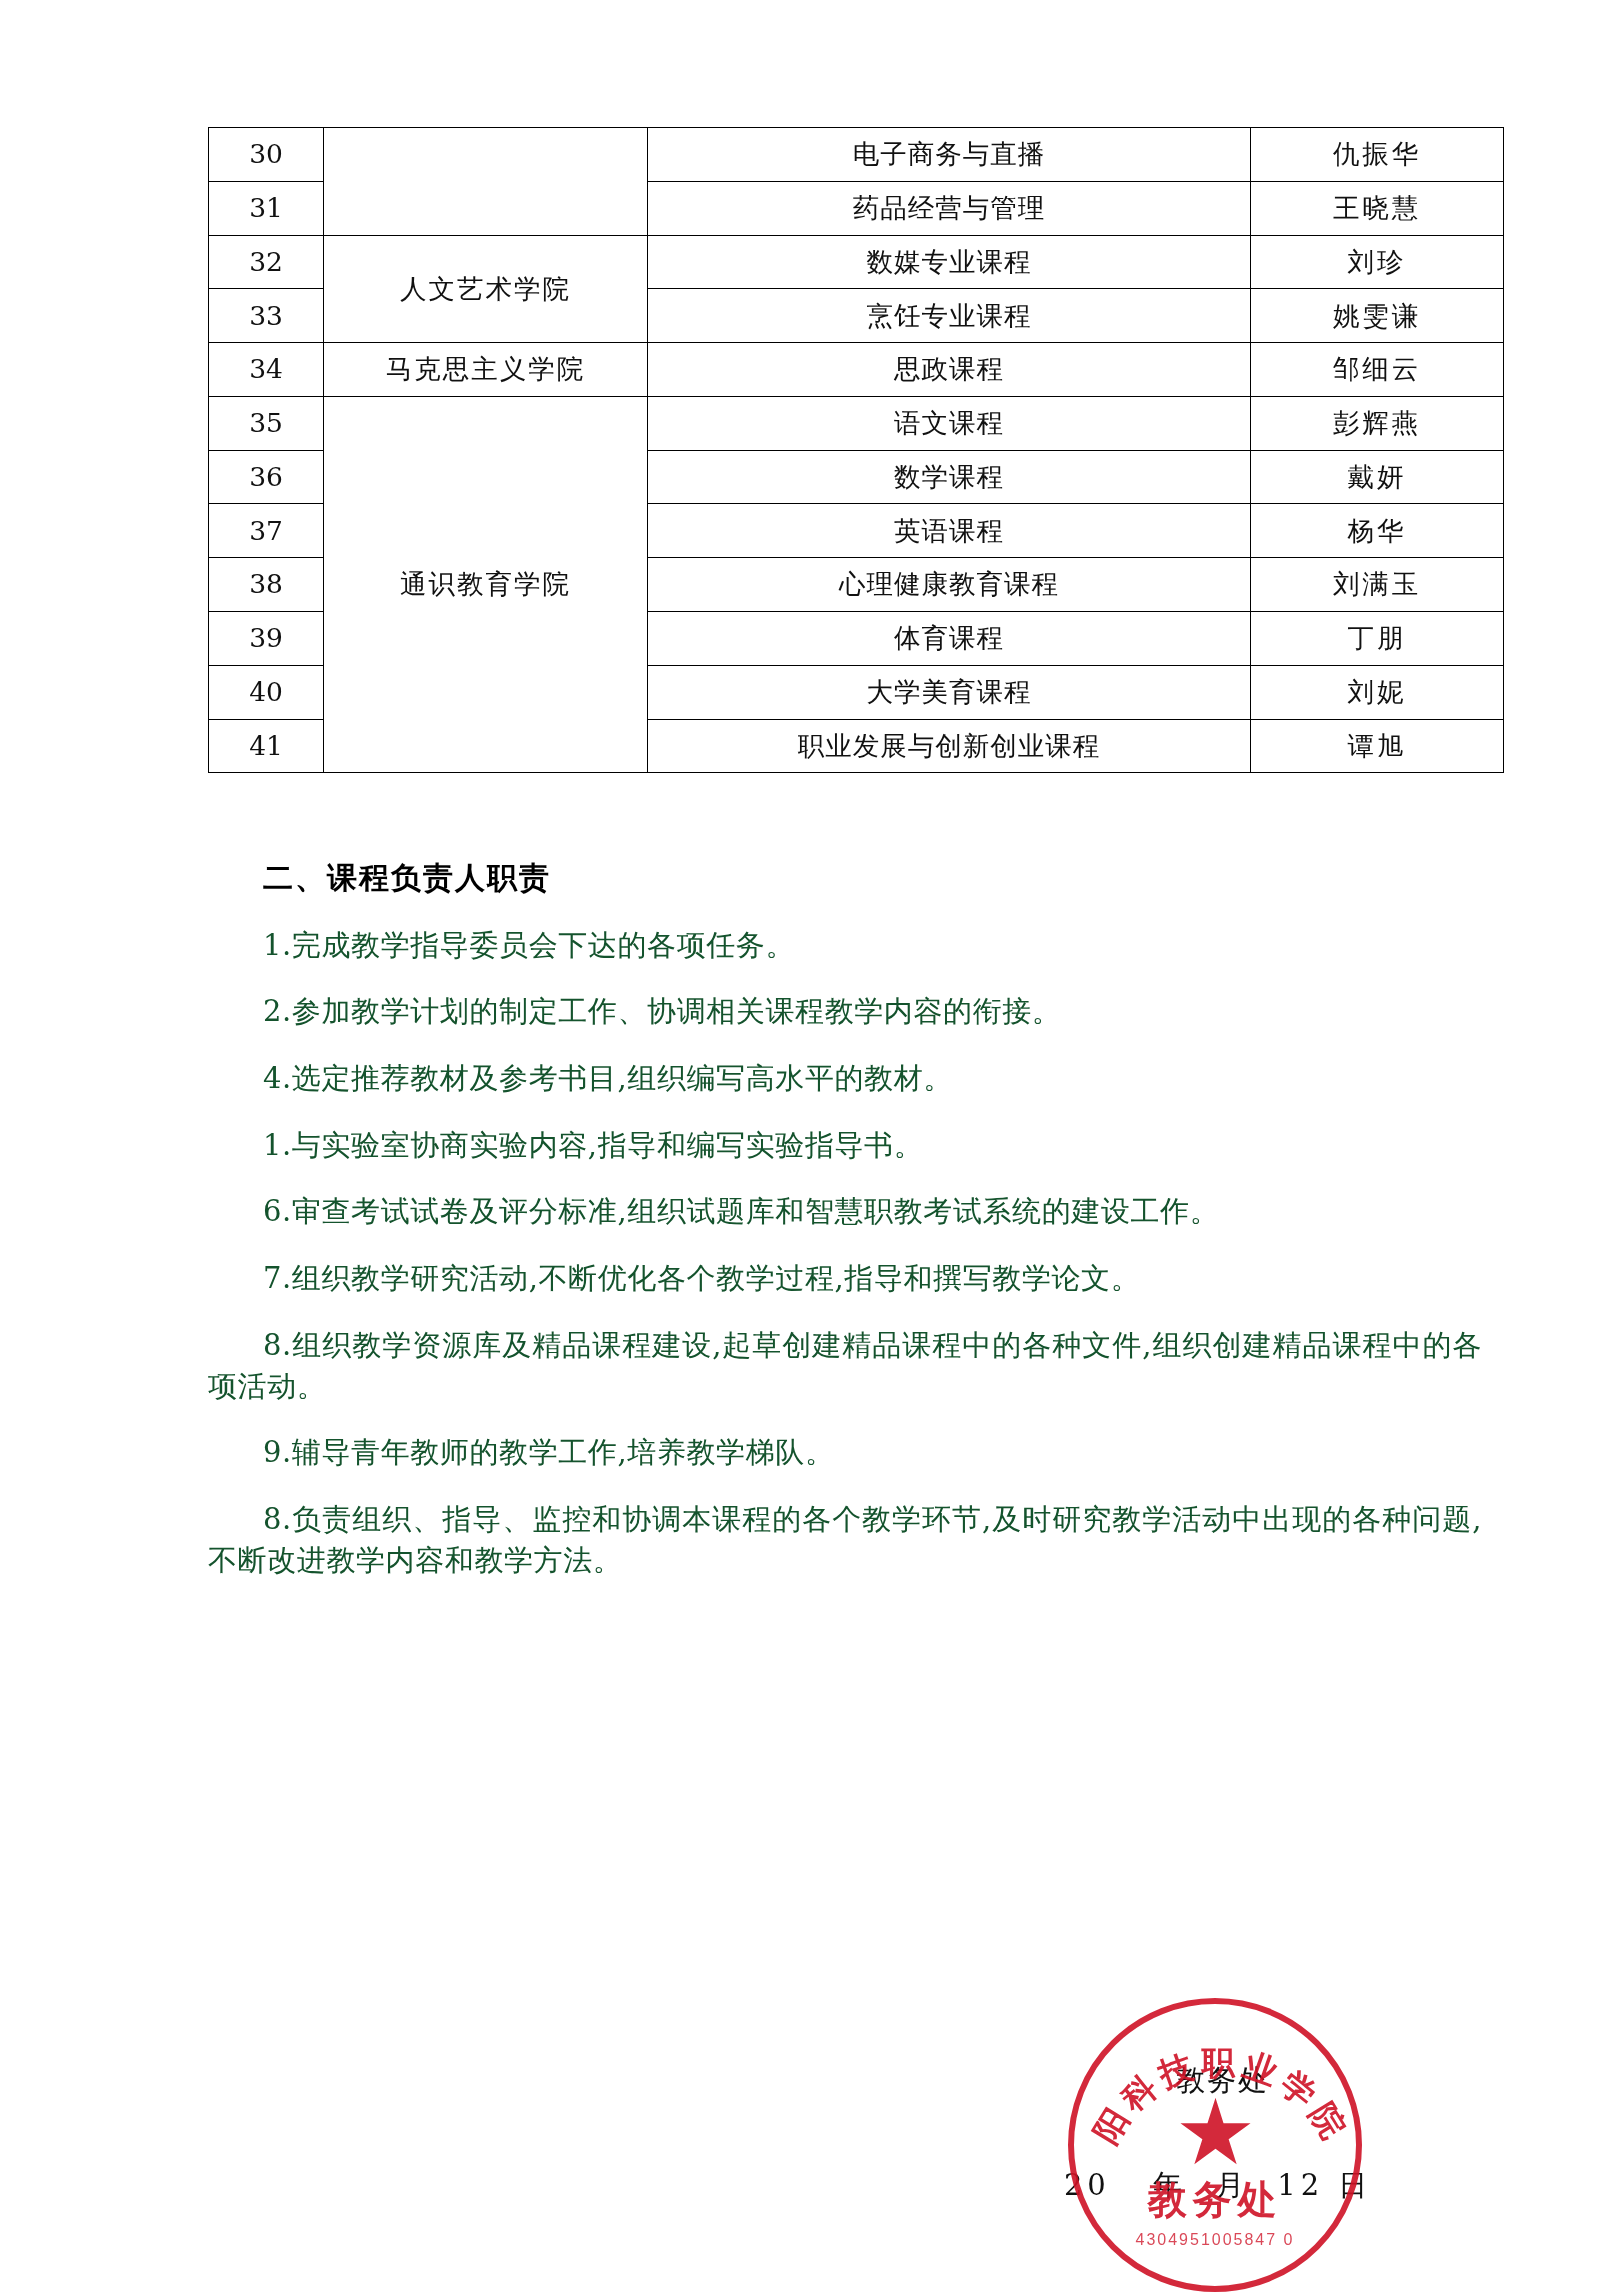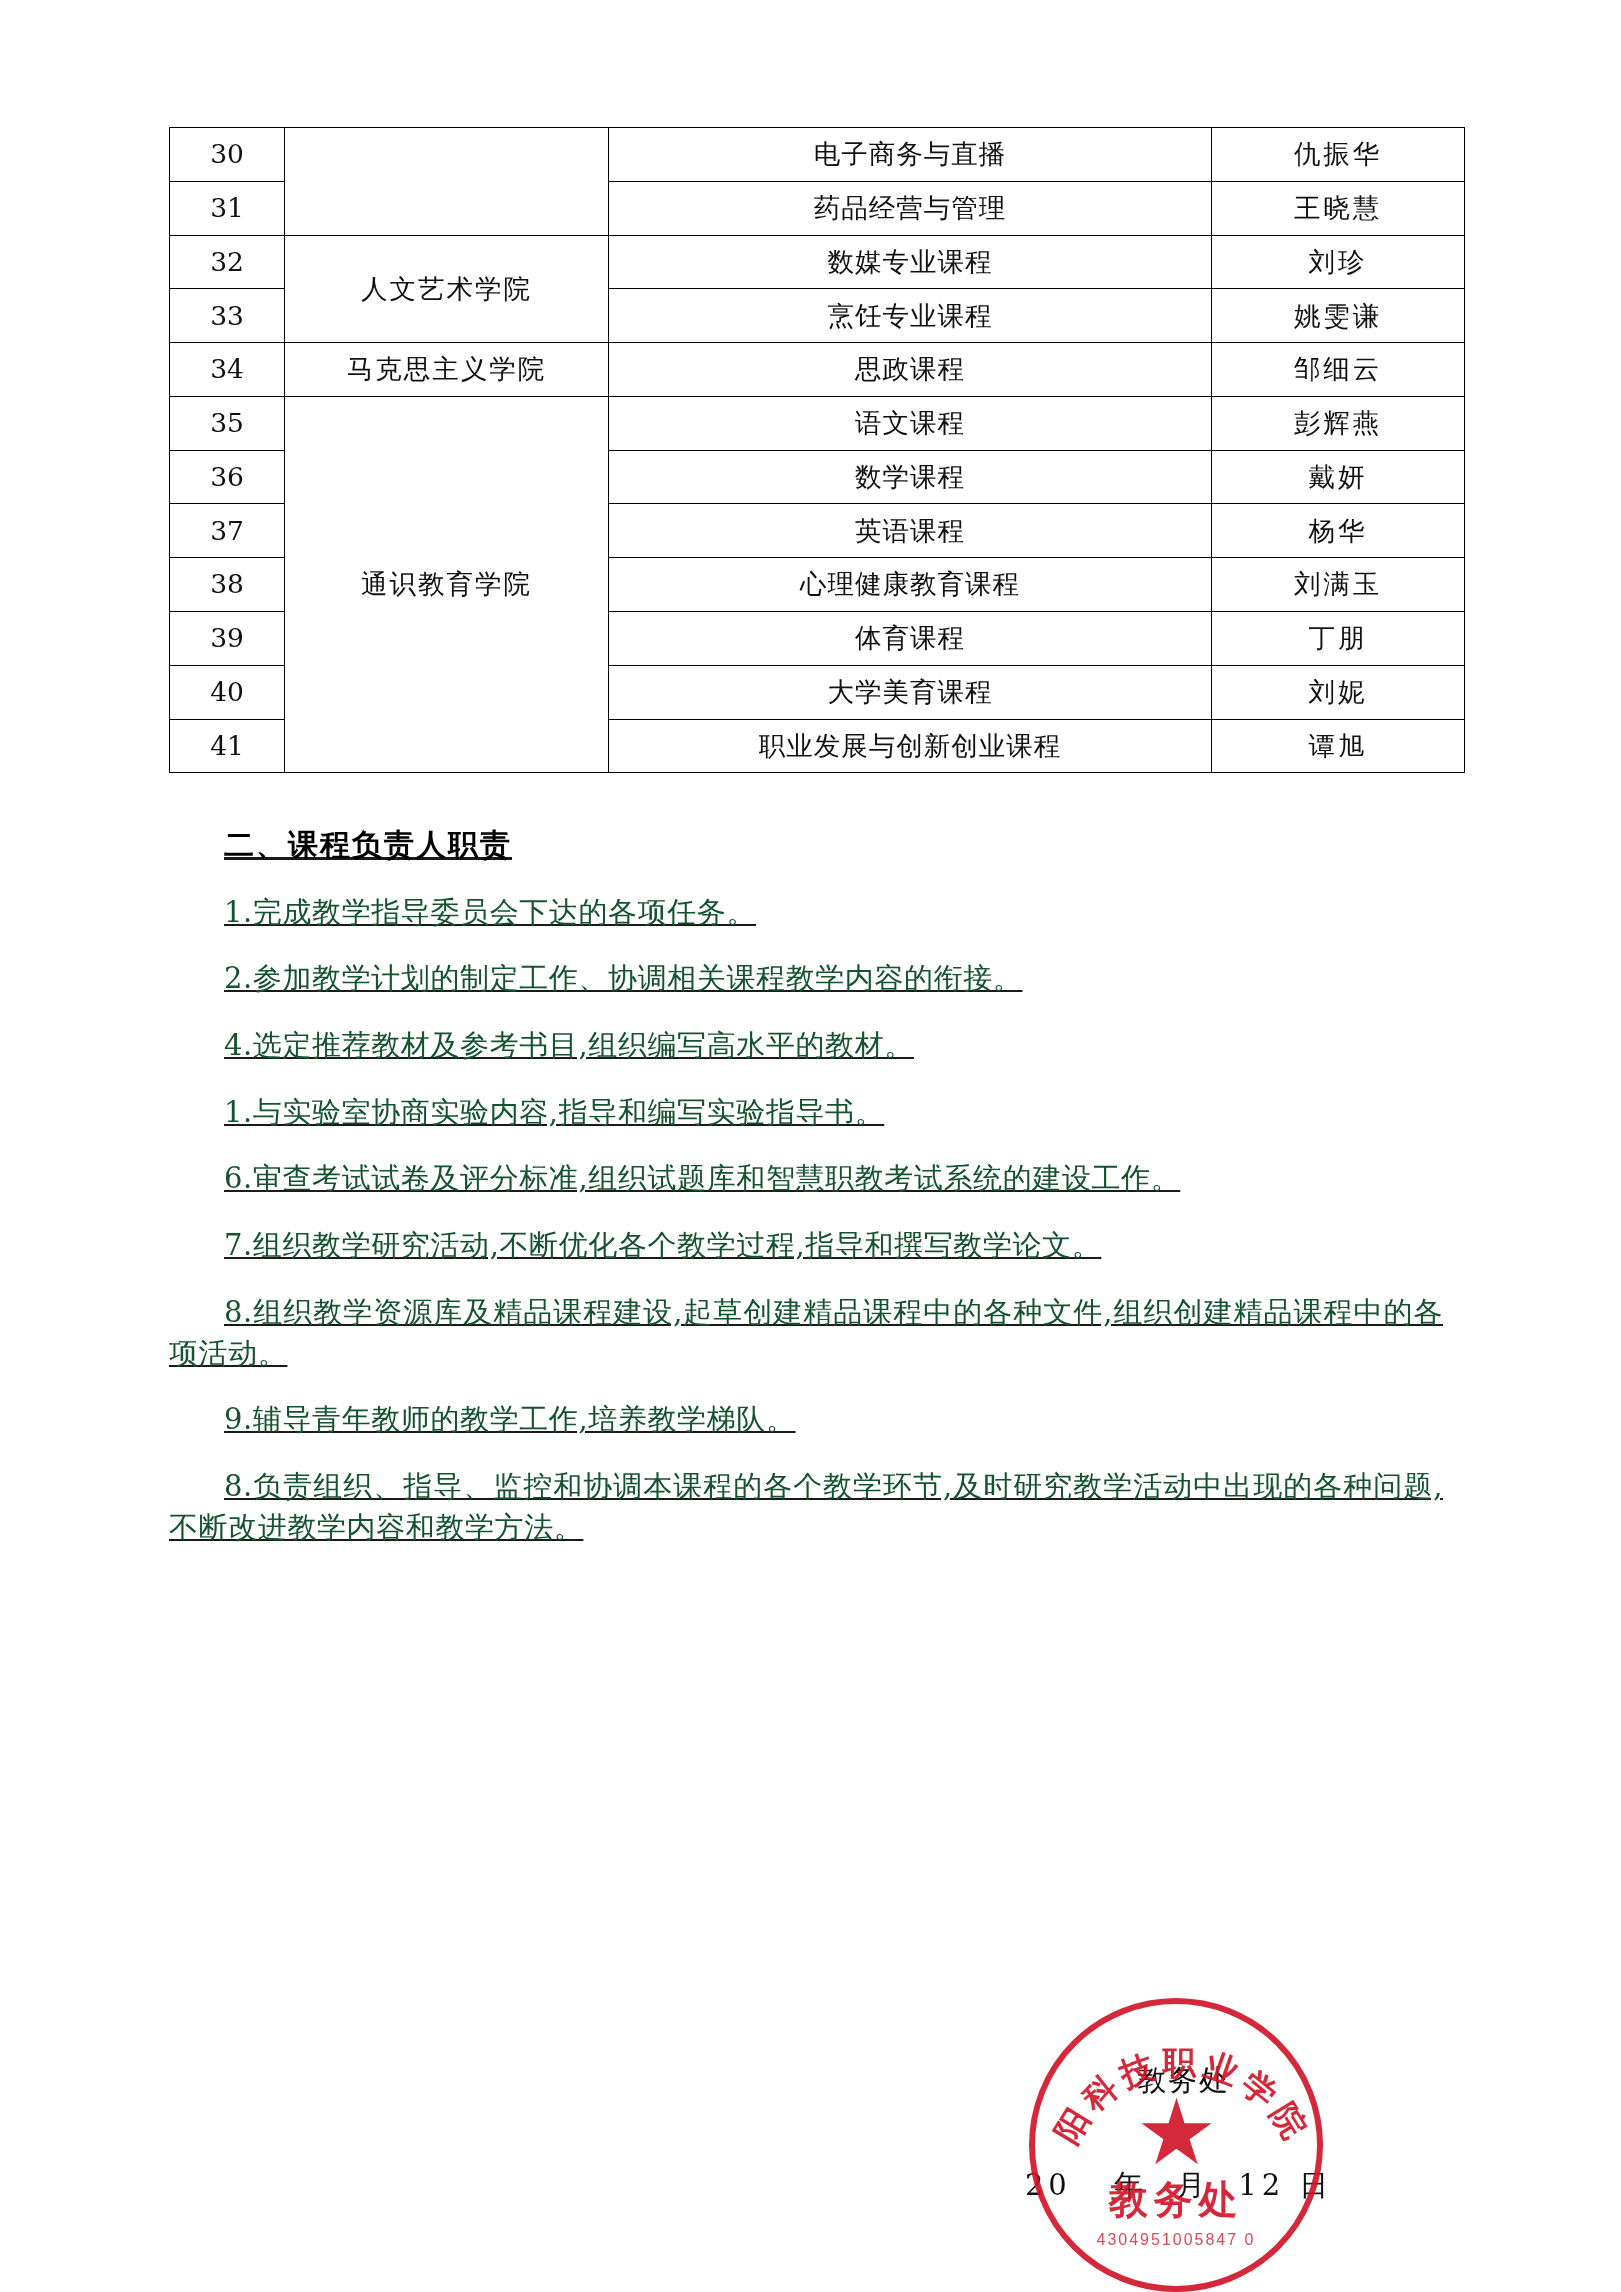--- a/index.html
+++ b/index.html
@@ -13,20 +13,21 @@
     position: relative;
     font-family: "DejaVu Serif", "Liberation Serif", serif;
     color: #1a1a1a;
     overflow: hidden;
   }
 
   .page {
     position: absolute;
     inset: 0;
     background: #ffffff;
+    margin-left: 39px;
   }
 
   
   .table-wrap {
     position: absolute;
     left: 169px;
     top: 127px;
     width: 1274px;
   }
   table.roster {
@@ -47,23 +48,22 @@
   }
   td.c-idx { width: 110px; font-family: "Liberation Serif", "DejaVu Serif", serif; font-size: 27.4px; }
   td.c-dept { width: 319px; letter-spacing: 2px; }
   td.c-course { width: 598px; letter-spacing: 1px; }
   td.c-person { width: 248px; letter-spacing: 2.9px; }
 
   
   .content {
     position: absolute;
     left: 169px;
-    top: 825px;
+    top: 858px;
     width: 1274px;
-    text-decoration: underline;
   }
   .sec-heading {
     font-family: "DejaVu Sans", "Liberation Sans", sans-serif;
     font-weight: bold;
     font-size: 30px;
     letter-spacing: 2px;
     margin: 0 0 25.5px 55px;
     color: #000;
   }
   p.item {

